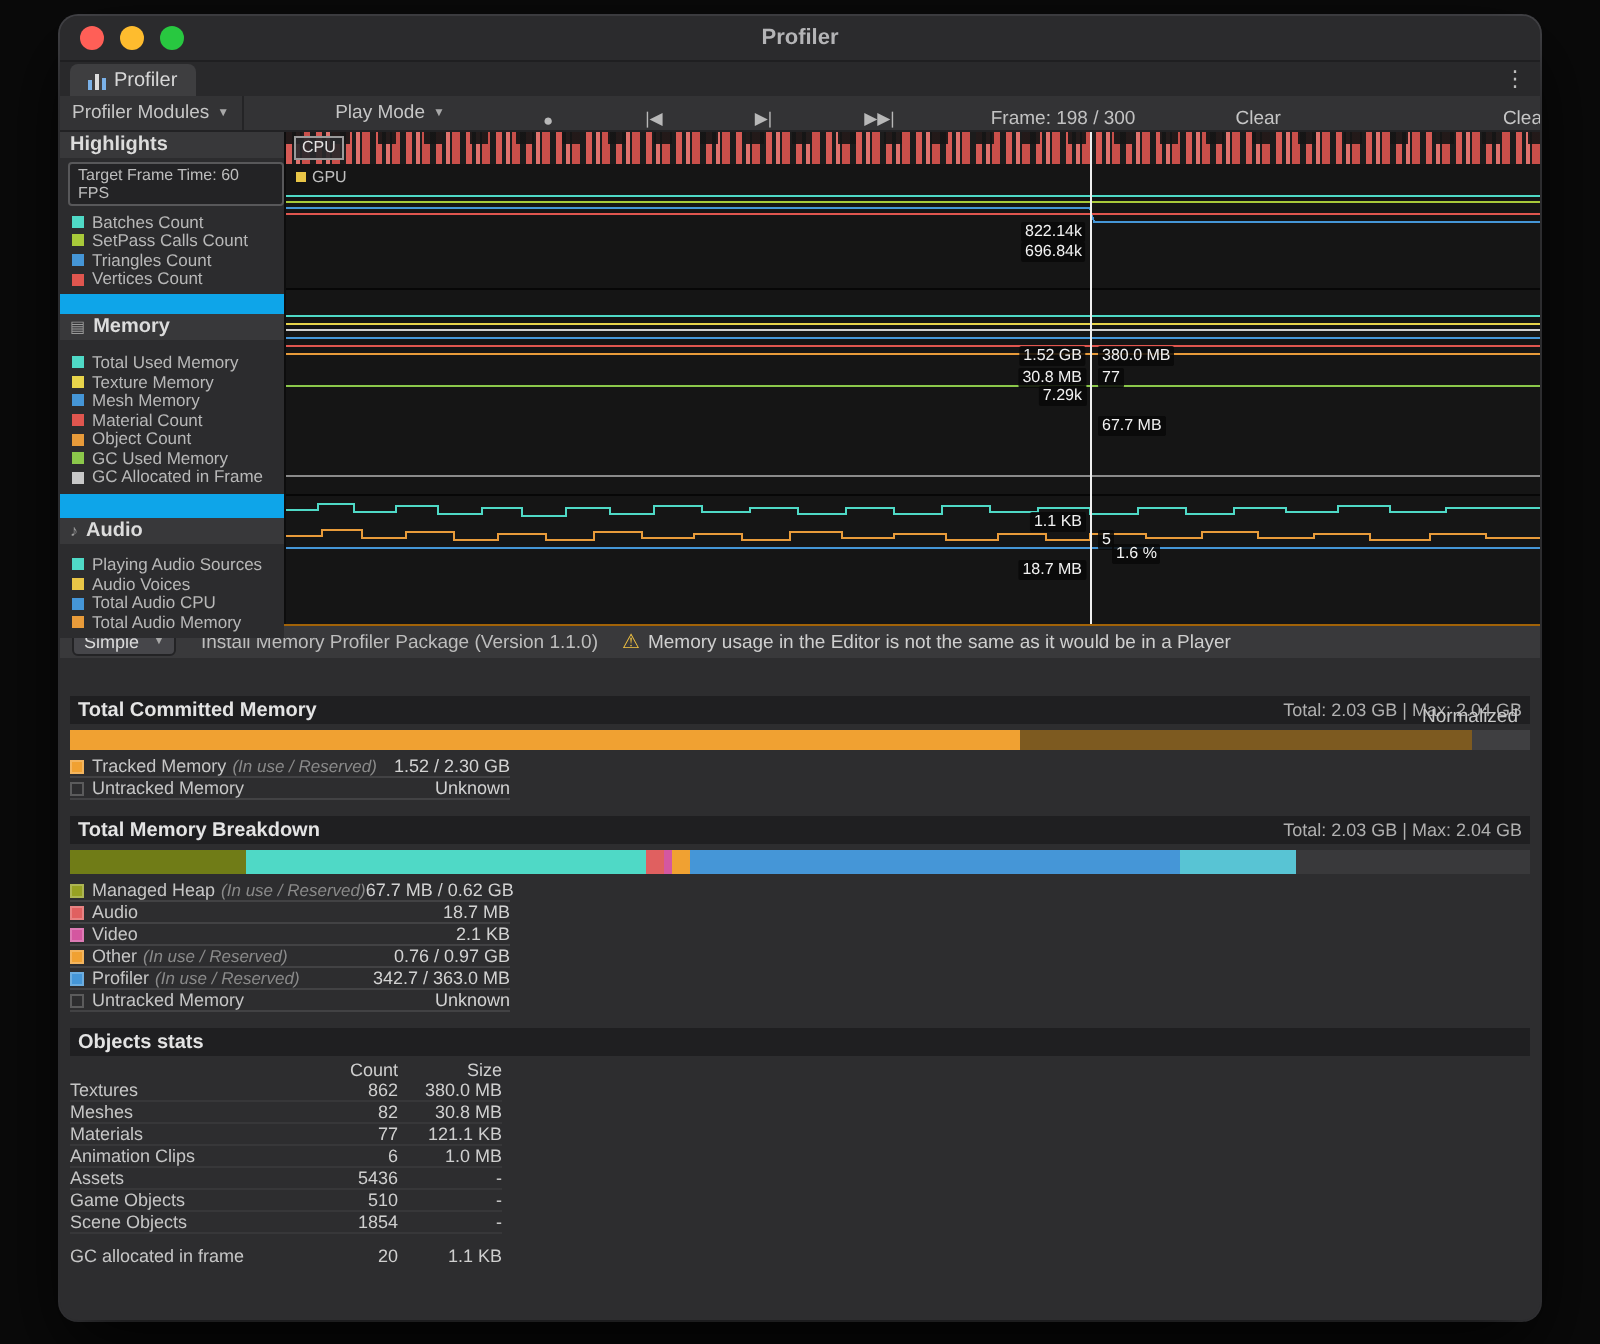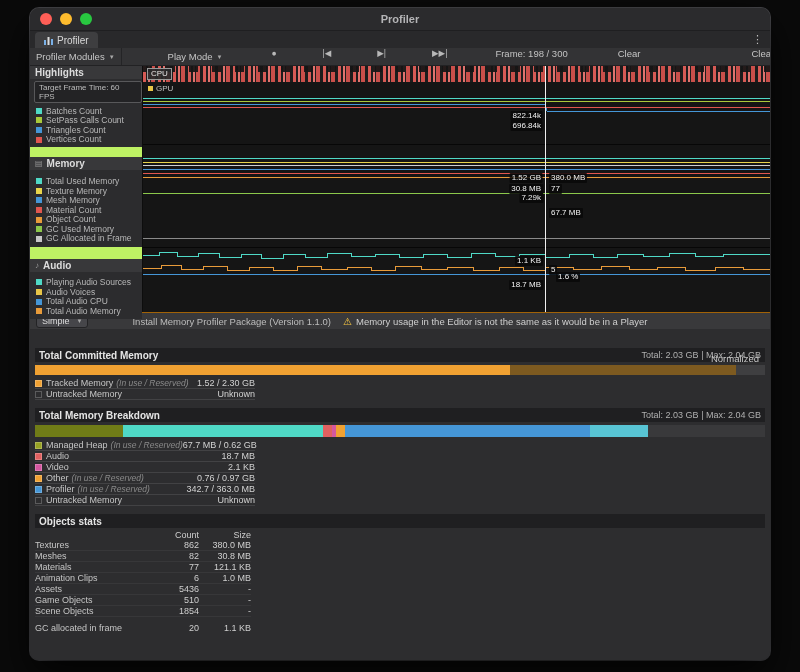--- a/index.html
+++ b/index.html
@@ -17,32 +17,32 @@
   .titlebar{height:22px;background:#2b2b2d;border-bottom:1px solid #1f1f21;position:relative;display:flex;align-items:center;}
   .traffic{position:absolute;left:10px;top:5px;display:flex;gap:8px;}
   .light{width:12px;height:12px;border-radius:50%;}
   .light.red{background:#ff5f57}.light.yellow{background:#febc2e}.light.green{background:#28c840}
   .win-title{flex:1;text-align:center;font-size:11px;font-weight:bold;color:#b4b4b6;}
   
   .tabstrip{height:17px;background:#29292b;display:flex;align-items:flex-end;padding-left:5px;position:relative;}
   .tab{height:16px;background:#3e3e40;border-radius:4px 4px 0 0;display:flex;align-items:center;gap:4px;padding:0 9px;font-size:10px;color:#d8d8d8;}
   .tab-menu{position:absolute;right:7px;top:2px;color:#bdbdbd;font-size:11px;cursor:default;}
   
-  .toolbar{height:17px;background:#333335;border-bottom:1px solid #222224;display:flex;align-items:flex-start;font-size:9.5px;color:#c6c6c6;white-space:nowrap;gap:40px;}
+  .toolbar{height:17px;background:#333335;border-bottom:1px solid #222224;display:flex;align-items:flex-end;font-size:9.5px;color:#c6c6c6;white-space:nowrap;gap:40px;}
   .tb-dd{display:flex;align-items:center;gap:4px;height:100%;padding:0 6px;}
   .modules-dd{width:100px;justify-content:space-between;border-right:1px solid #242426;}
   .caret{font-size:6px;color:#a8a8a8;}
   .tb-ico{padding:0 3px;color:#b8b8b8;font-size:8.5px;}
   .tb-btn{padding:0 5px;}
   .tb-label{padding:0 5px;color:#c2c2c2;}
   .toggles{display:flex;gap:14px;margin-left:66px;}
   .right-icons{margin-left:auto;display:flex;gap:11px;padding-right:9px;color:#bdbdbd;font-size:10px;}
   
   .main{height:246px;background:#151515;display:flex;position:relative;}
-  .sidebar{width:112px;background:#bef264;border-right:1px solid #0d0d0d;flex:none;}
+  .sidebar{width:112px;background:#0ea5e9;border-right:1px solid #0d0d0d;flex:none;}
   .module{background:#2c2c2e;}
   .m-head{height:13px;background:#38383a;display:flex;align-items:center;gap:4px;padding:0 5px;font-size:10px;font-weight:bold;color:#dcdcdc;}
   .m-ico{font-size:8px;color:#9a9a9a;font-weight:normal;}
   .badge{display:inline-block;margin:2px 0 1px 4px;border:1px solid #58585a;background:#232325;color:#bdbdbd;font-size:8px;padding:1px 4px;border-radius:2px;}
   .leg{padding:2px 0 3px 0;}
   .leg.pad{padding-top:6px;}
   .leg-item{height:9.6px;display:flex;align-items:center;gap:4px;padding-left:6px;}
   .chip{width:6px;height:6px;flex:none;}
   .leg-label{font-size:8.5px;color:#b8b8b8;line-height:1;}
   .mod-gap1{margin-bottom:10px;}
@@ -60,21 +60,21 @@
   .gpu-tag{position:absolute;left:5px;top:18px;z-index:5;display:flex;align-items:center;gap:3px;color:#c0c0c0;font-size:8px;}
   .gpu-chip{width:5px;height:5px;background:#e8c547;}
   .sep-h{position:absolute;left:0;right:0;height:1px;background:#070707;z-index:2;}
   .chart svg{position:absolute;left:0;top:0;z-index:1;}
   .playhead{position:absolute;left:402px;top:0;bottom:0;width:1px;background:#efefef;z-index:6;}
   .marker{position:absolute;z-index:7;font-size:8px;line-height:10px;color:#f2f2f2;background:rgba(8,8,8,.85);padding:0 2px;border-radius:1px;white-space:nowrap;margin-top:20px;}
   .mr{left:400px;transform:translateX(-100%);}
   
   .subtoolbar{height:16px;background:#39393b;border-top:1px solid #a16207;display:flex;align-items:center;gap:12px;padding:0 6px;font-size:9.5px;color:#c4c4c4;}
   .simple-dd{background:#46464a;border:1px solid #232325;border-radius:3px;height:12px;display:flex;align-items:center;gap:7px;padding:0 5px;font-size:9px;color:#dcdcdc;}
-  .install-link{color:#bdbdbd;margin-left:32px;}
+  .install-link{color:#bdbdbd;}
   .warn{display:flex;align-items:center;gap:4px;color:#cfcfcf;}
   .warn-icon{color:#f5c542;font-size:10px;}
   
   .details{height:334px;background:#2d2d2f;position:relative;padding:0 5px;font-size:9px;color:#c6c6c6;}
   .normalized{position:absolute;top:5px;right:11px;font-size:9.5px;color:#c8c8c8;}
   .band{height:14px;background:#1f1f21;display:flex;align-items:center;justify-content:space-between;padding:0 4px;}
   .band.first{margin-top:19px;}
   .band.gap8{margin-top:8px;}
   .band-title{font-weight:bold;font-size:10px;color:#e4e4e4;}
   .band-total{font-size:9px;color:#b0b0b0;}

